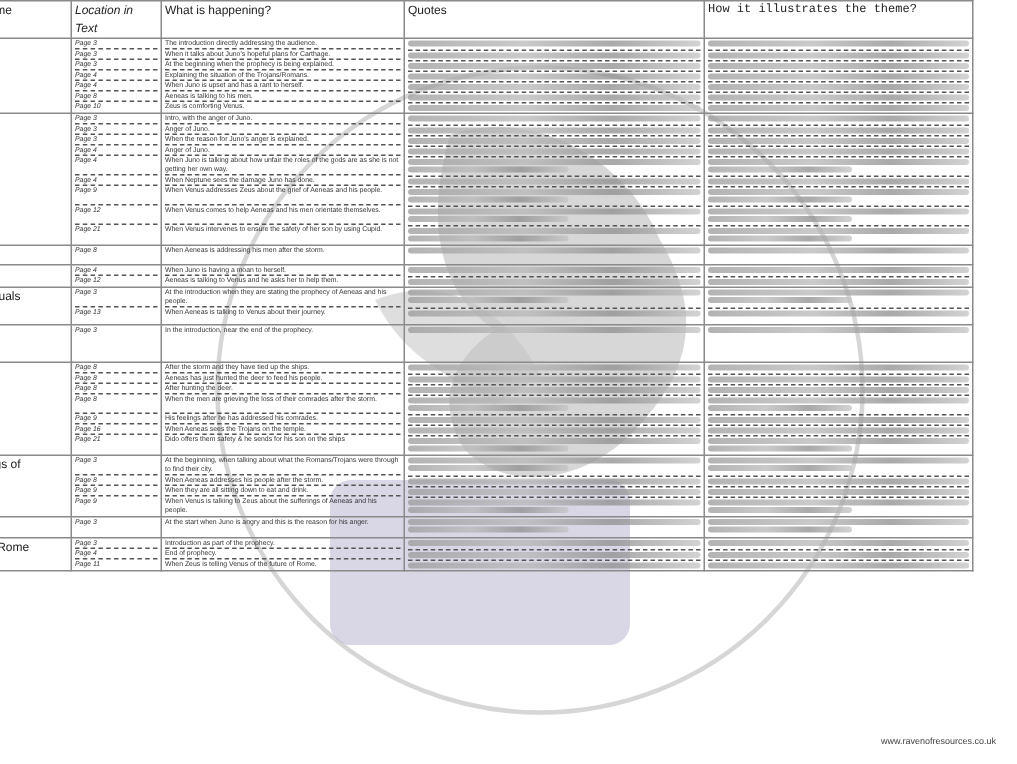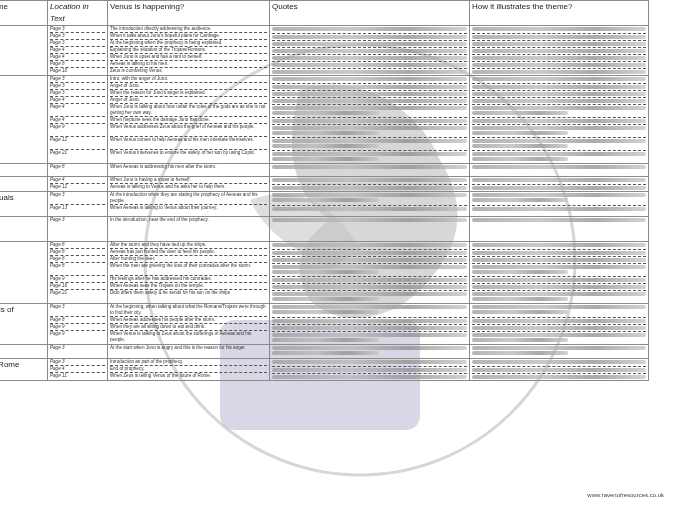--- a/index.html
+++ b/index.html
@@ -5,21 +5,21 @@
   html, body { margin: 0; padding: 0; background: #ffffff; }
   body { width: 678px; height: 509px; position: relative; overflow: hidden; font-family: "Liberation Sans", sans-serif; color: #222; }
   .watermark { position: absolute; left: 0; top: 0; width: 678px; height: 509px; pointer-events: none; z-index: 0; }
   table.sheet { position: absolute; left: -20px; top: 0; border-collapse: collapse; table-layout: fixed; z-index: 1; }
   table.sheet td, table.sheet th { border: 1px solid #8a8a8a; vertical-align: top; padding: 0 2px; overflow: hidden; }
   table.sheet th { font-weight: normal; text-align: left; font-size: 8px; line-height: 12px; height: 24px; background: transparent; color: #222; }
   .c-theme { width: 62px; font-size: 8px; line-height: 12px; color: #222; white-space: nowrap; }
   .c-loc { width: 55px; font-style: italic; }
   .c-what { width: 157px; }
   .c-quote { width: 195px; }
-  .c-how { width: 174px; }
+  .c-how { width: 174px; font-family: Liberation Mono, monospace; }
   .sub { border-top: 1px dashed #555; font-size: 4.6px; line-height: 6px; min-height: 6px; color: #333; white-space: normal; }
   .sub.first { border-top: none; }
   .sub.tall { min-height: 12px; }
   .blur { display: block; height: 4px; margin-top: 1px; background: linear-gradient(90deg, #9a9a9a 0%, #b8b8b8 40%, #8d8d8d 70%, #c4c4c4 100%); border-radius: 2px; opacity: .75; }
   .blur.short { width: 55%; }
   .footer { position: absolute; right: 14px; top: 492px; font-size: 6px; color: #444; z-index: 2; }
 </style>
 </head>
 <body>
 
@@ -28,21 +28,21 @@
   <path d="M300 90 C360 70 420 110 440 160 C470 210 460 250 420 290 C390 320 340 330 310 300 C290 270 300 240 330 220 C300 200 280 160 300 90 Z" fill="#bdbdbd" opacity="0.6"></path>
   <path d="M250 200 C300 180 340 210 360 250 L330 270 C300 250 270 240 250 200 Z" fill="#c2c2c2" opacity="0.55"></path>
   <rect x="220" y="320" width="200" height="110" rx="14" fill="#bab5cf" opacity="0.55"></rect>
 </svg>
 
 <table class="sheet">
   <thead>
     <tr>
       <th class="c-theme">Theme</th>
       <th class="c-loc">Location in Text</th>
-      <th class="c-what">Venus is happening?</th>
+      <th class="c-what">What is happening?</th>
       <th class="c-quote">Quotes</th>
       <th class="c-how">How it illustrates the theme?</th>
     </tr>
   </thead>
   <tbody id="tbody">
       <tr>
         <td class="c-theme" style="white-space: pre;"></td>
         <td class="c-loc">
           <div class="sub first">Page 3</div>
           <div class="sub">Page 3</div>

